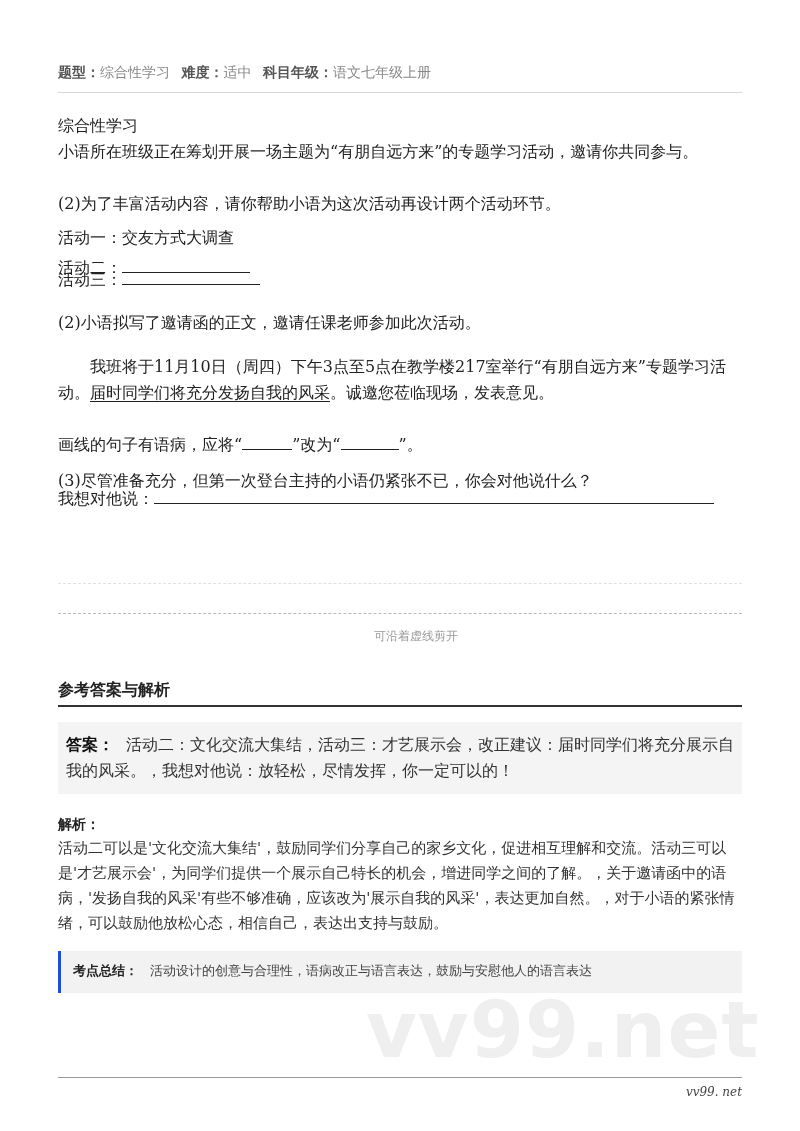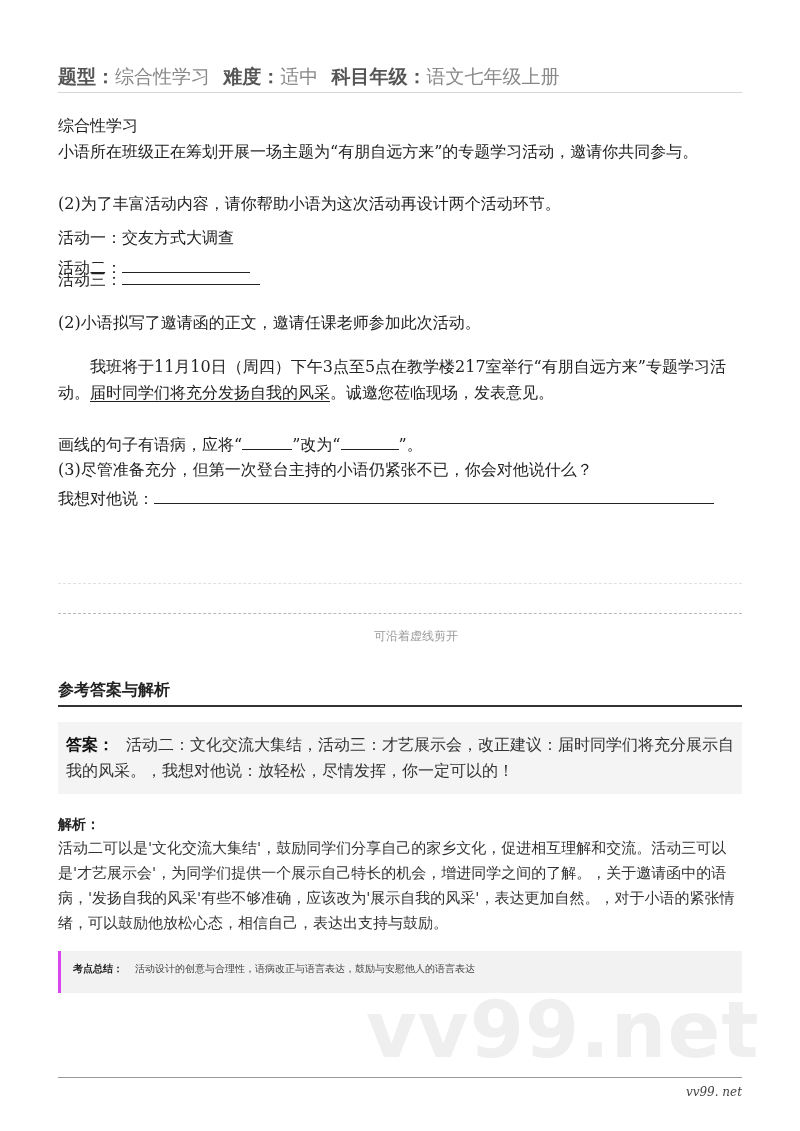--- a/index.html
+++ b/index.html
@@ -1,21 +1,21 @@
 <!DOCTYPE html>
 <html><head>
 <meta charset="utf-8">
 <style>
   html, body { margin: 0; padding: 0; background: #ffffff; }
   body { width: 800px; height: 1131px; position: relative; overflow: hidden;
          font-family: "DejaVu Serif", "Liberation Serif", serif; color: #222; }
   .page { position: absolute; left: 58px; top: 0; width: 684px; }
 
-  .meta { position: absolute; top: 64px; left: 0; font-size: 19px; color: #888;
-          font-family: Liberation Sans, sans-serif; white-space: nowrap; }
+  .meta { position: absolute; top: 64px; left: 0; font-size: 14px; color: #888;
+          font-family: Liberation Serif, serif; white-space: nowrap; }
   .meta .k { font-weight: bold; color: #555; }
   .meta .v { margin-right: 8px; }
   .top-rule { position: absolute; top: 92px; left: 0; width: 684px; height: 1px; background: #d6d6d6; }
 
   .q { position: absolute; left: 0; width: 684px; font-size: 16px; line-height: 26px; color: #222; }
   .blank { display: inline-block; border-bottom: 1px solid #222; height: 18px; vertical-align: baseline; }
   .underline { text-decoration: underline; text-underline-offset: 3px; }
 
   .dash1 { position: absolute; top: 583px; left: 0; width: 684px; border-top: 1px dashed #e0e0e0; }
   .dash2 { position: absolute; top: 613px; left: 0; width: 684px; border-top: 1px dashed #b8b8b8; }
@@ -29,22 +29,22 @@
   .ans-box { position: absolute; top: 722px; left: 0; width: 684px; height: 72px; background: #f4f4f4;
              box-sizing: border-box; padding: 10px 8px; font-size: 16px; line-height: 26px; color: #333;
              font-family: "DejaVu Sans", "Liberation Sans", sans-serif; }
   .ans-box .lbl { font-weight: bold; color: #111; margin-right: 12px; }
 
   .analysis-lbl { position: absolute; top: 816px; left: 0; font-size: 14px; font-weight: bold; color: #222;
                   font-family: "DejaVu Sans", "Liberation Sans", sans-serif; }
   .analysis { position: absolute; top: 836px; left: 0; width: 690px; font-size: 15px; line-height: 25px; color: #333; }
 
   .summary { position: absolute; top: 951px; left: 0; width: 684px; height: 42px; background: #f2f2f2;
-             border-left: 3px solid #d946ef; box-sizing: border-box; padding: 11px 0 0 12px;
-             font-size: 10px; color: #444; font-family: "DejaVu Sans", "Liberation Sans", sans-serif; }
+             border-left: 3px solid #1d4ed8; box-sizing: border-box; padding: 11px 0 0 12px;
+             font-size: 13px; color: #444; font-family: "DejaVu Sans", "Liberation Sans", sans-serif; }
   .summary .lbl { font-weight: bold; color: #222; margin-right: 12px; }
 
   .watermark { position: absolute; top: 990px; left: 308px; font-size: 78px; font-weight: bold;
                color: #efefef; font-family: "DejaVu Sans", "Liberation Sans", sans-serif; letter-spacing: 1px;
                line-height: 80px; }
   .foot-rule { position: absolute; top: 1077px; left: 0; width: 684px; height: 1px; background: #999; }
   .foot-site { position: absolute; top: 1085px; right: 0; font-size: 12px; font-style: italic; color: #444; }
 </style>
 </head>
 <body>
@@ -73,21 +73,21 @@
   </div>
   <div class="q" style="top:310px">(2)小语拟写了邀请函的正文，邀请任课老师参加此次活动。</div>
 
   <div class="q" style="top:354px; text-indent:32px; width:690px">
     <span>我班将于11月10日（周四）下午3点至5点在教学楼217室举行“有朋自远方来”专题学习活动。</span><span class="underline">届时同学们将充分发扬自我的风采</span><span>。诚邀您莅临现场，发表意见。</span>
   </div>
 
   <div class="q" style="top:431px">
     <span>画线的句子有语病，应将“</span><span class="blank" style="width:50px"></span><span>”改为“</span><span class="blank" style="width:58px"></span><span>”。</span>
   </div>
-  <div class="q" style="top:457px">(3)尽管准备充分，但第一次登台主持的小语仍紧张不已，你会对他说什么？</div>
+  <div class="q" style="top:468px">(3)尽管准备充分，但第一次登台主持的小语仍紧张不已，你会对他说什么？</div>
   <div class="q" style="top:485px">
     <span>我想对他说：</span><span class="blank" style="width:560px"></span>
   </div>
 
   <div class="dash1"></div>
   <div class="dash2"></div>
   <div class="cut-hint">可沿着虚线剪开</div>
 
   <div class="ans-title">参考答案与解析</div>
   <div class="ans-rule"></div>

